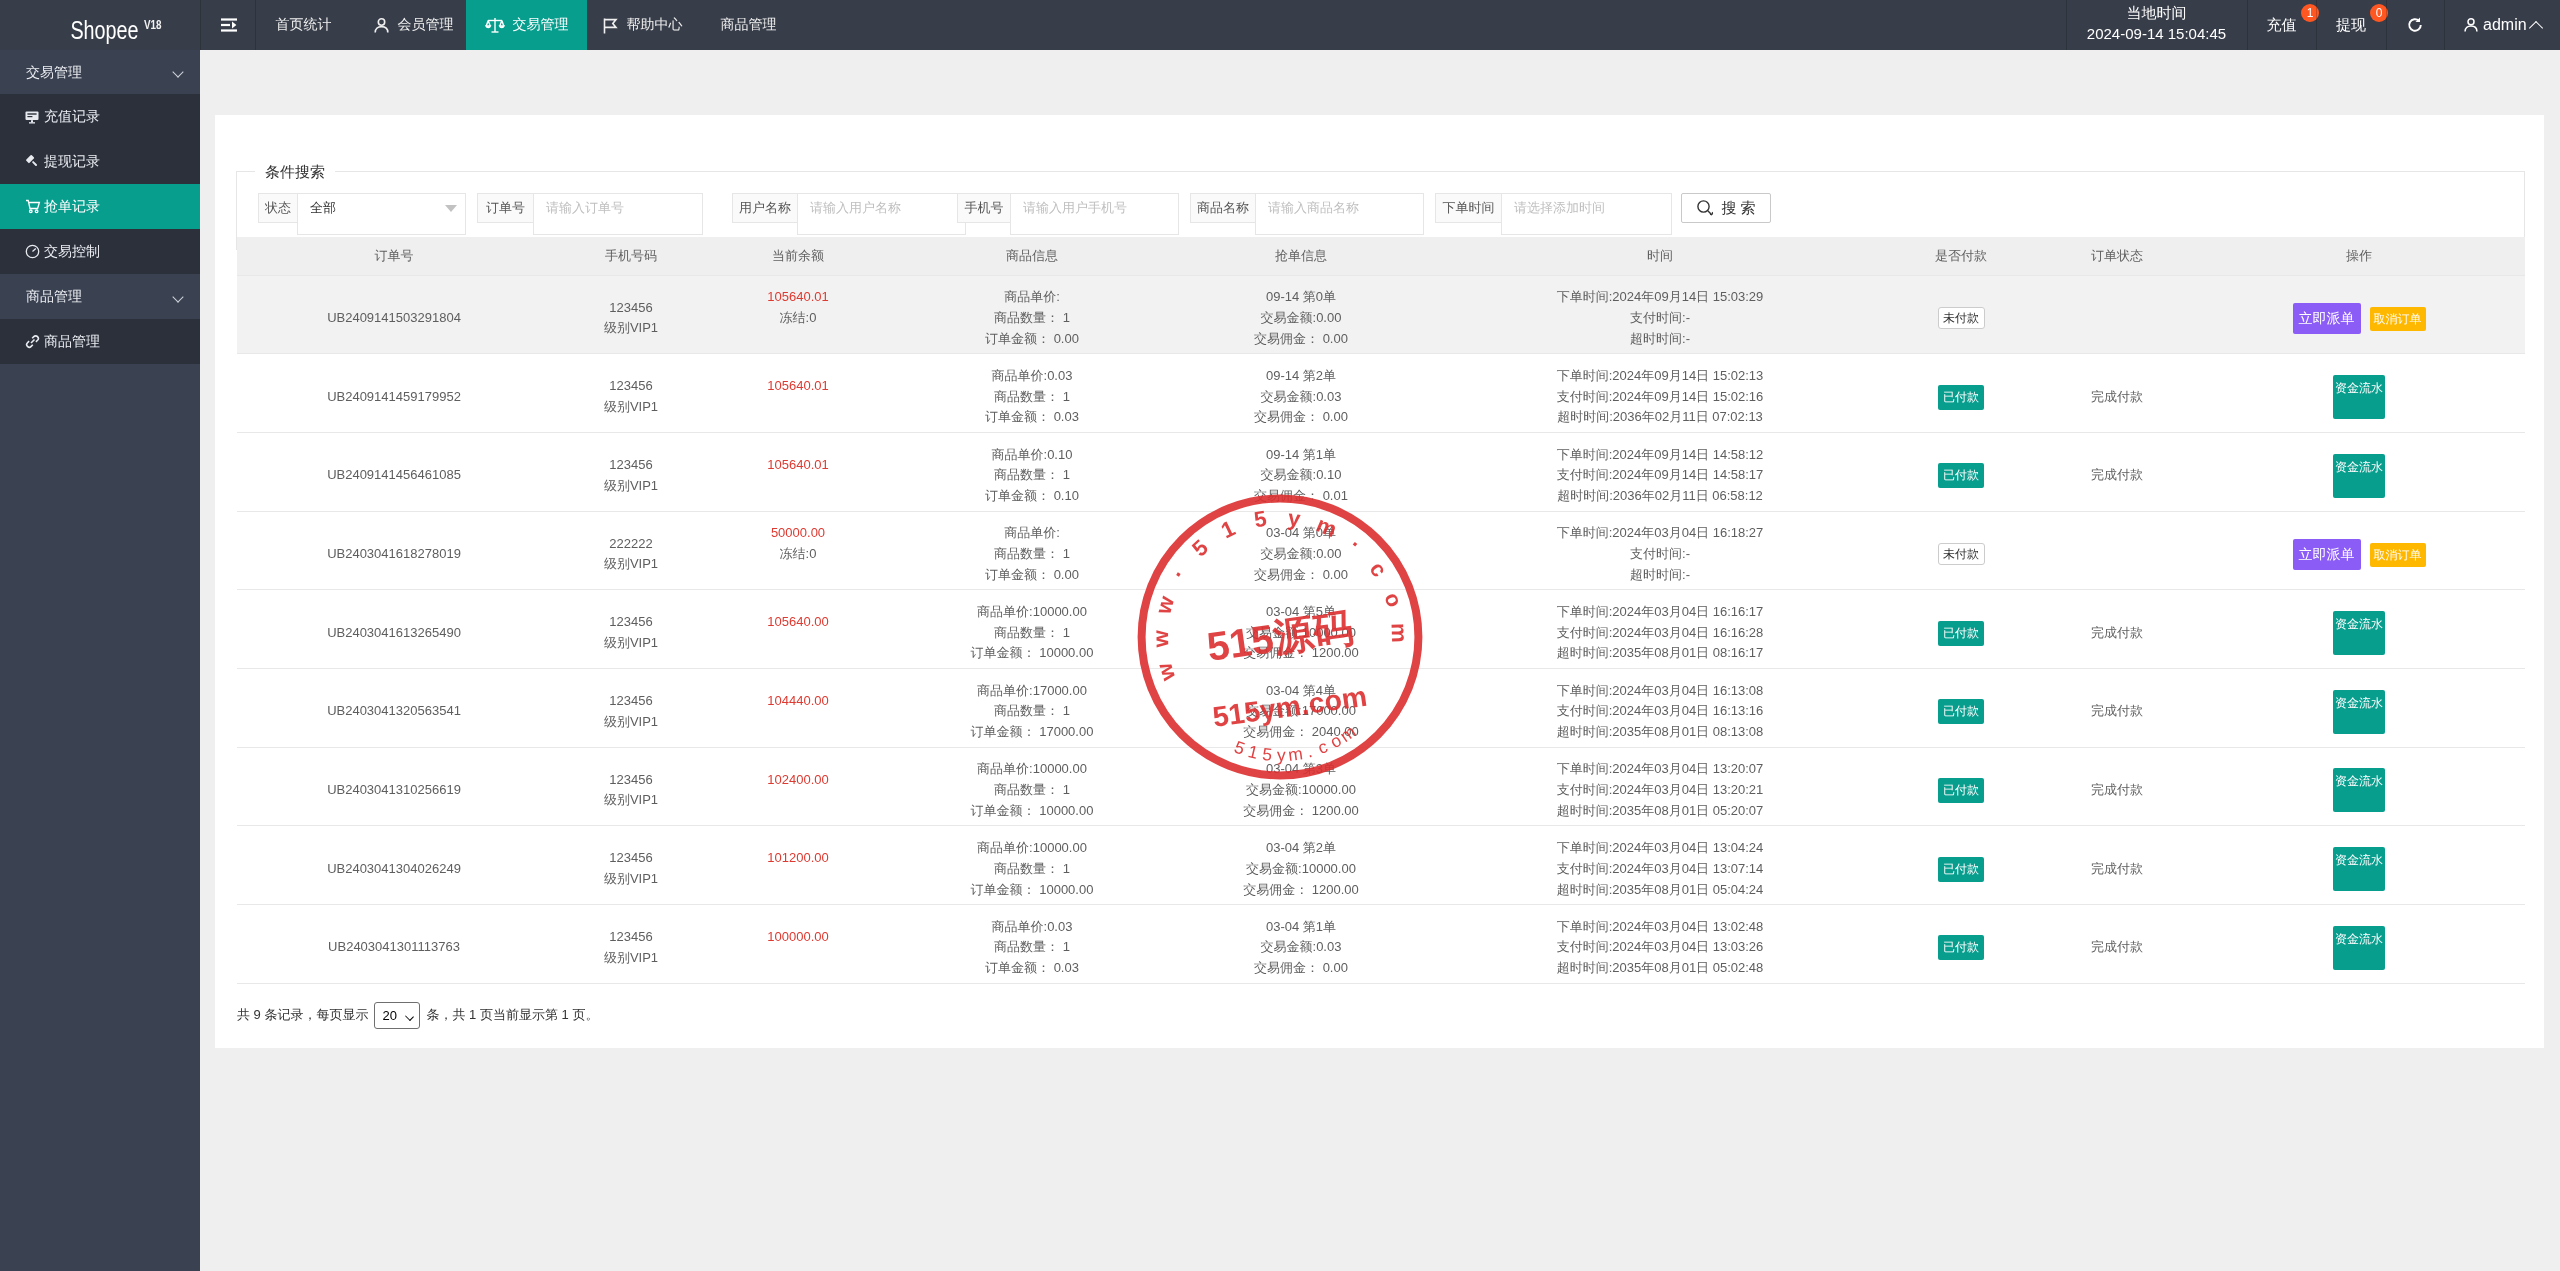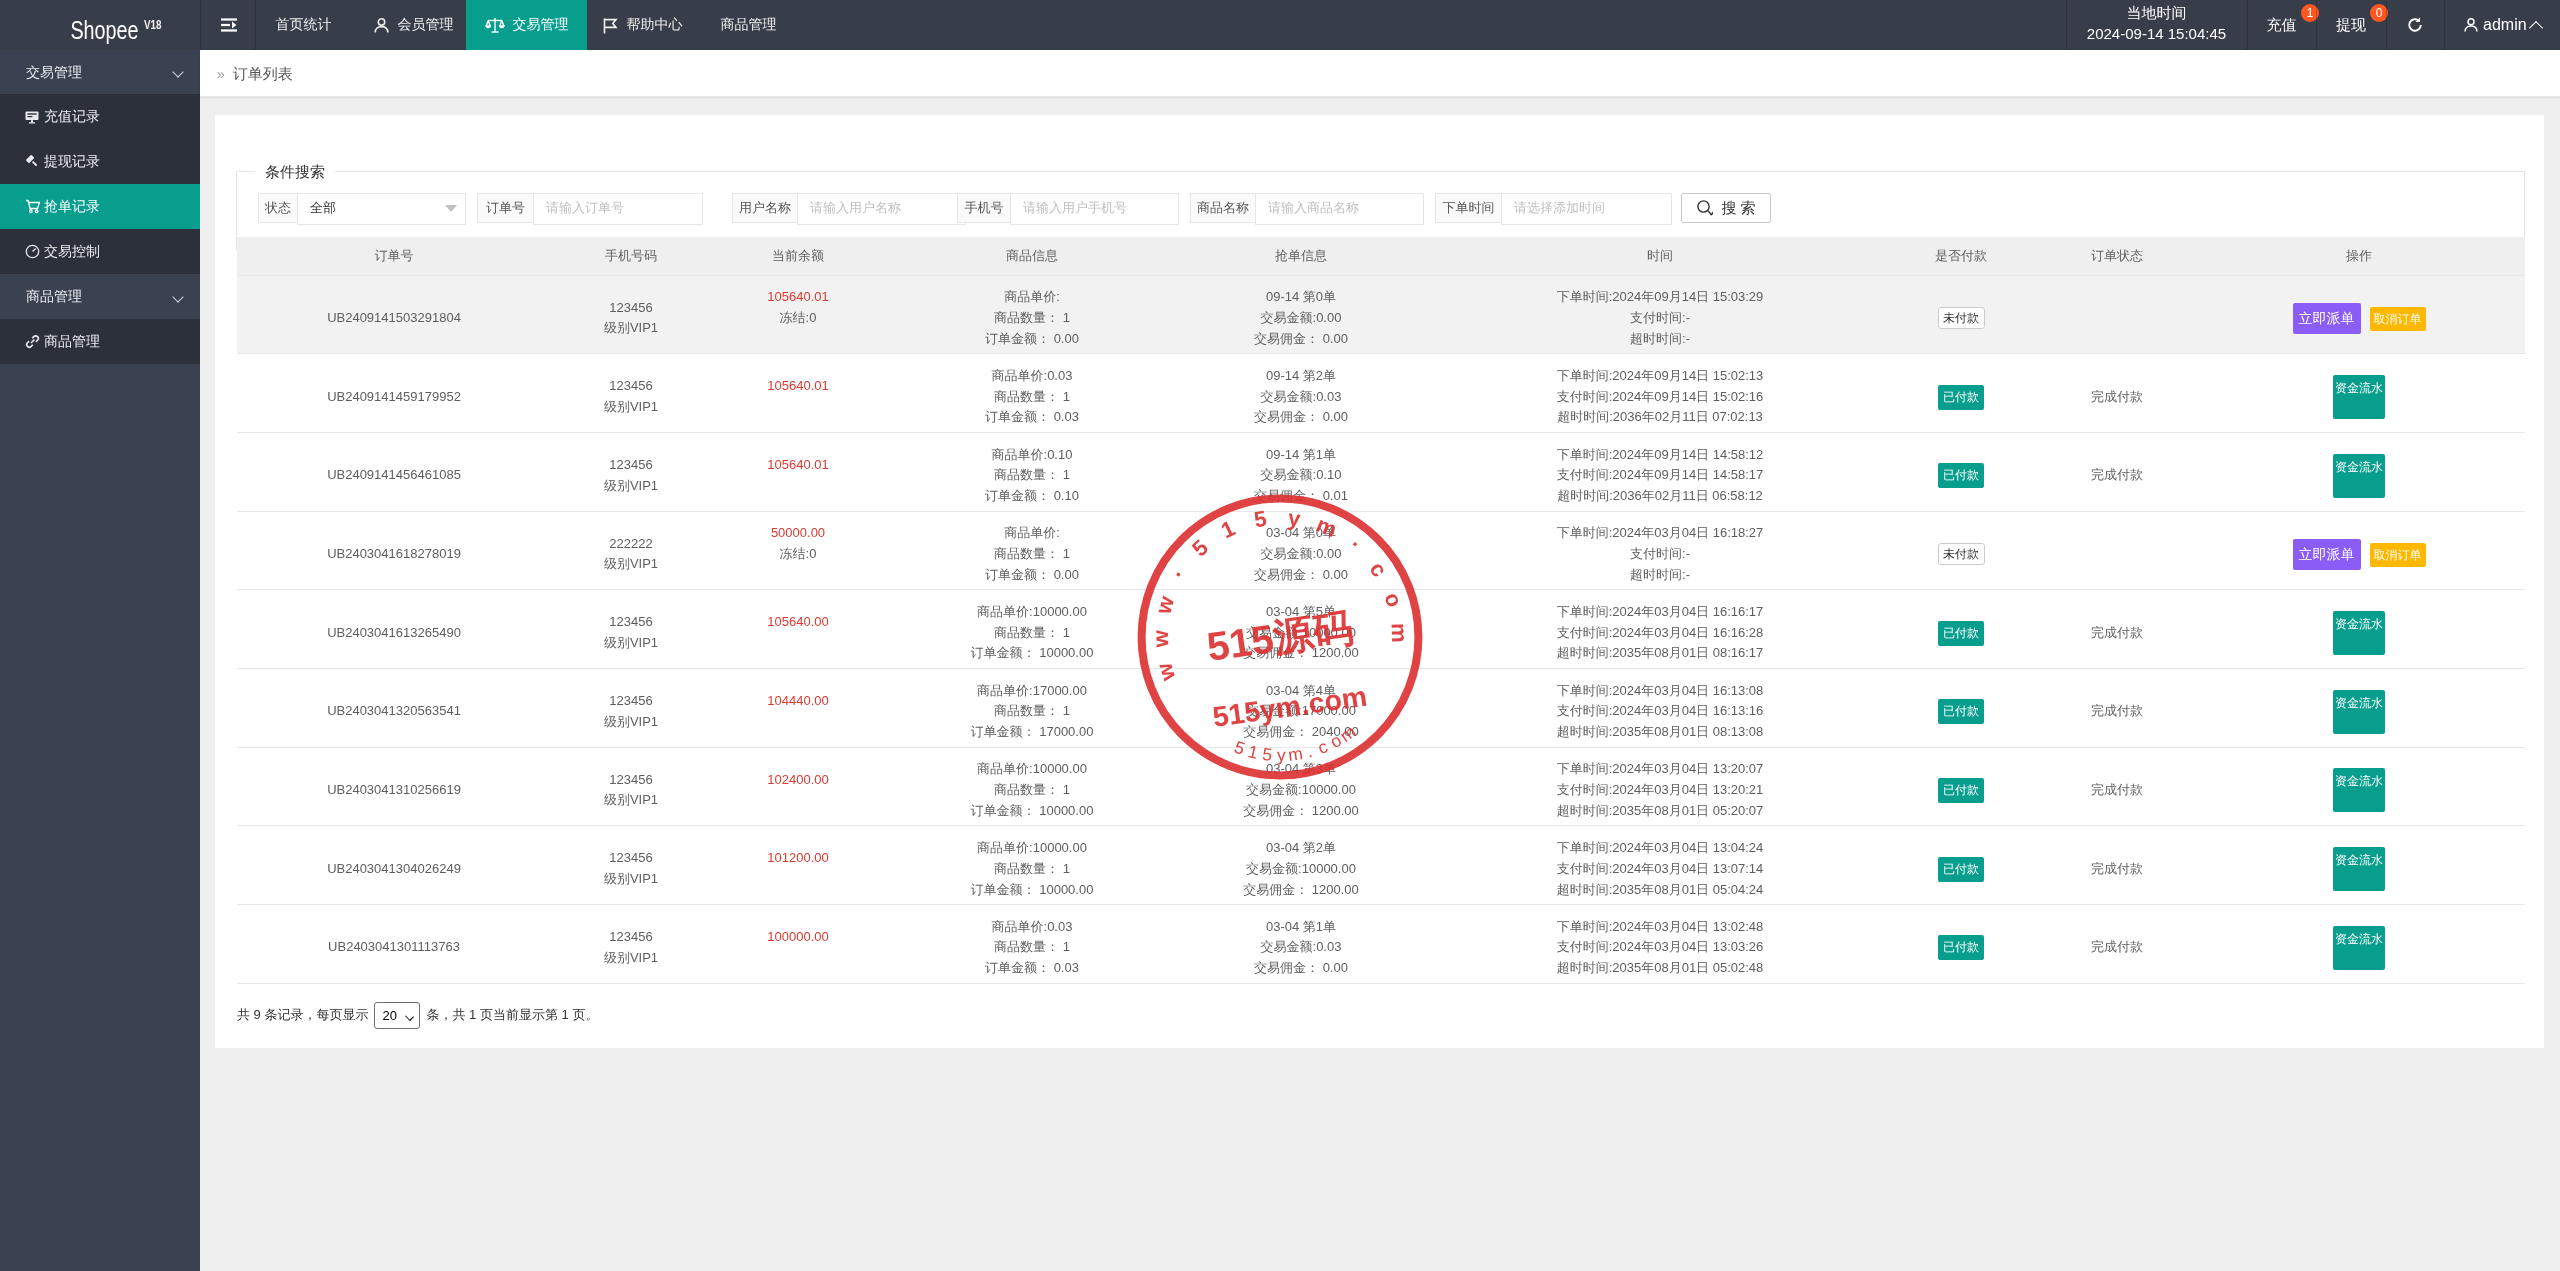--- a/index.html
+++ b/index.html
@@ -30,21 +30,21 @@
 .crumbbar{position:absolute;left:200px;top:50px;width:2360px;height:47px;background:#fff;border-bottom:1px solid #e5e5e5;box-shadow:0 1px 2px rgba(0,0,0,.08);}
 .crumbbar .bc{position:absolute;left:17px;top:0;height:47px;line-height:47px;color:#555;font-size:15px;}
 .crumbbar .bc .arr{color:#999;font-size:14px;margin-right:8px;}
 
 .panel{position:absolute;left:215px;top:115px;width:2329px;height:933px;background:#fff;}
 
 .fieldset{position:absolute;left:21px;top:32px;width:2289px;height:79px;border:1px solid #e6e6e6;margin-top:24px;}
 .legend{position:absolute;left:18px;top:-11px;background:#fff;padding:0 10px;font-size:15px;color:#333;line-height:22px;}
 .fgroup{position:absolute;top:21px;height:30px;display:flex;}
 .flabel{height:30px;line-height:28px;background:#fafafa;border:1px solid #e6e6e6;border-right:none;padding:0;text-align:center;color:#555;font-size:13px;}
-.finput{height:32px;line-height:28px;border:1px solid #e6e6e6;background:#fff;color:#bfbfbf;font-size:13px;padding-left:12px;}
+.finput{height:42px;line-height:28px;border:1px solid #e6e6e6;background:#fff;color:#bfbfbf;font-size:13px;padding-left:12px;}
 .sel-arrow{position:absolute;width:0;height:0;border-left:6px solid transparent;border-right:6px solid transparent;border-top:7px solid #c2c2c2;top:12px;}
 .sbtn{position:absolute;left:1444px;top:21px;width:90px;height:30px;border:1px solid #c9c9c9;border-radius:2px;background:#fff;color:#333;font-size:15px;display:flex;align-items:center;justify-content:center;}
 
 table.grid{position:absolute;left:22px;top:122px;border-collapse:collapse;table-layout:fixed;width:2288px;}
 table.grid th{height:38px;background:#efefef;font-weight:normal;color:#5f5f5f;font-size:13px;}
 table.grid td{height:78.7px;text-align:center;vertical-align:middle;font-size:13px;color:#5e5e5e;line-height:20.7px;padding:8px 0 0;}
 table.grid tr.r{border-top:1px solid #e8e8e8;}
 table.grid tr.last{border-bottom:1px solid #e8e8e8;}
 tr.stripe td{background:#f2f2f2;}
 .red{color:#dd3a31;}
@@ -162,23 +162,20 @@
           <svg width="15" height="15" viewBox="0 0 15 15">
             <g fill="none" stroke="#e8eaef" stroke-width="1.6">
               <path d="M6 9 L9.5 5.5"></path>
               <path d="M7.2 4.2 l1.6 -1.6 a2.6 2.6 0 0 1 3.7 3.7 l-1.6 1.6"></path>
               <path d="M7.8 10.8 l-1.6 1.6 a2.6 2.6 0 0 1 -3.7 -3.7 l1.6 -1.6"></path>
             </g>
           </svg>
         </span>商品管理</div>
   </div>
 
-  <div class="crumbbar">
-      <div class="bc"><span class="arr">»</span>订单列表</div>
-    </div>
 
   <div class="panel">
     <div class="fieldset">
       <div class="legend">条件搜索</div>
       <div class="fgroup" style="left:21px;">
         <div class="flabel" style="width:39px;">状态</div>
         <div class="finput" style="width:169px;color:#333;">全部</div>
         <div class="sel-arrow" style="left:187px;"></div>
       </div>
       <div class="fgroup" style="left:240px;">

